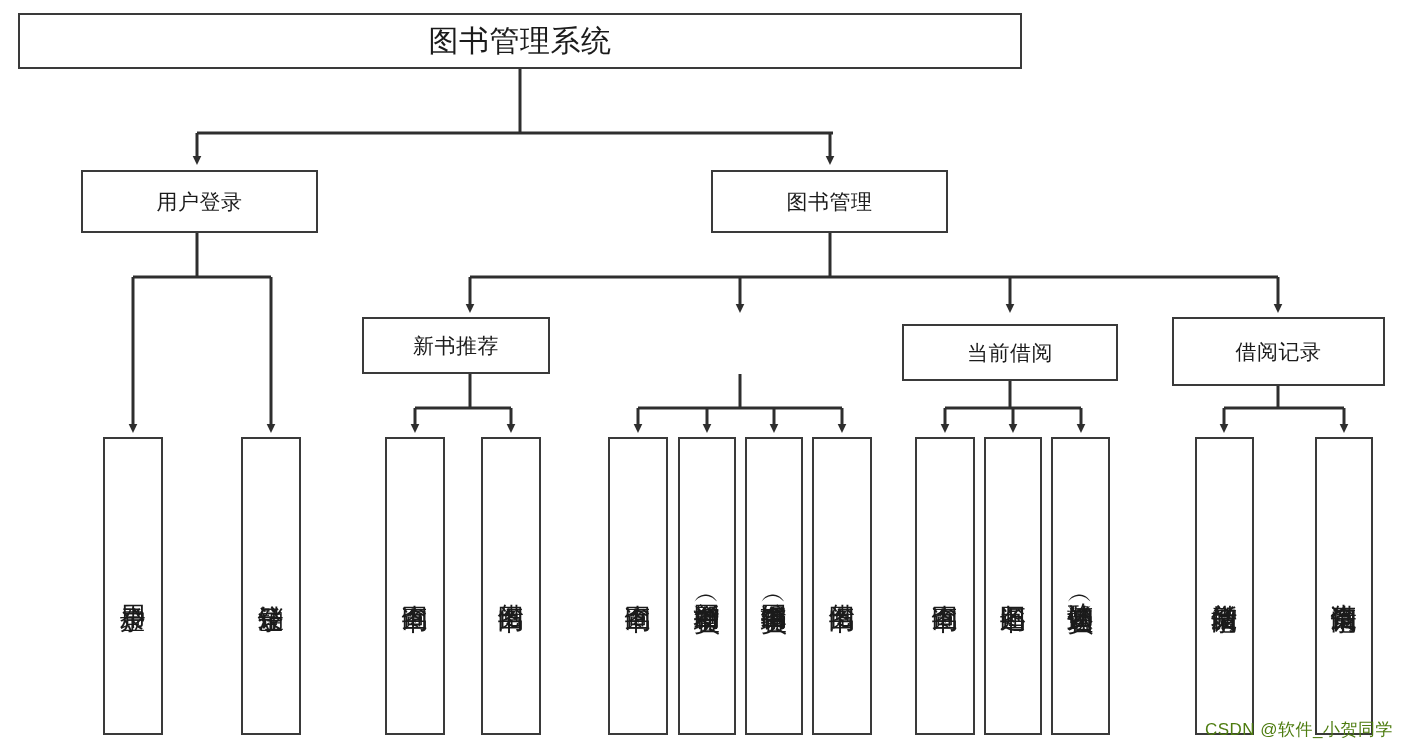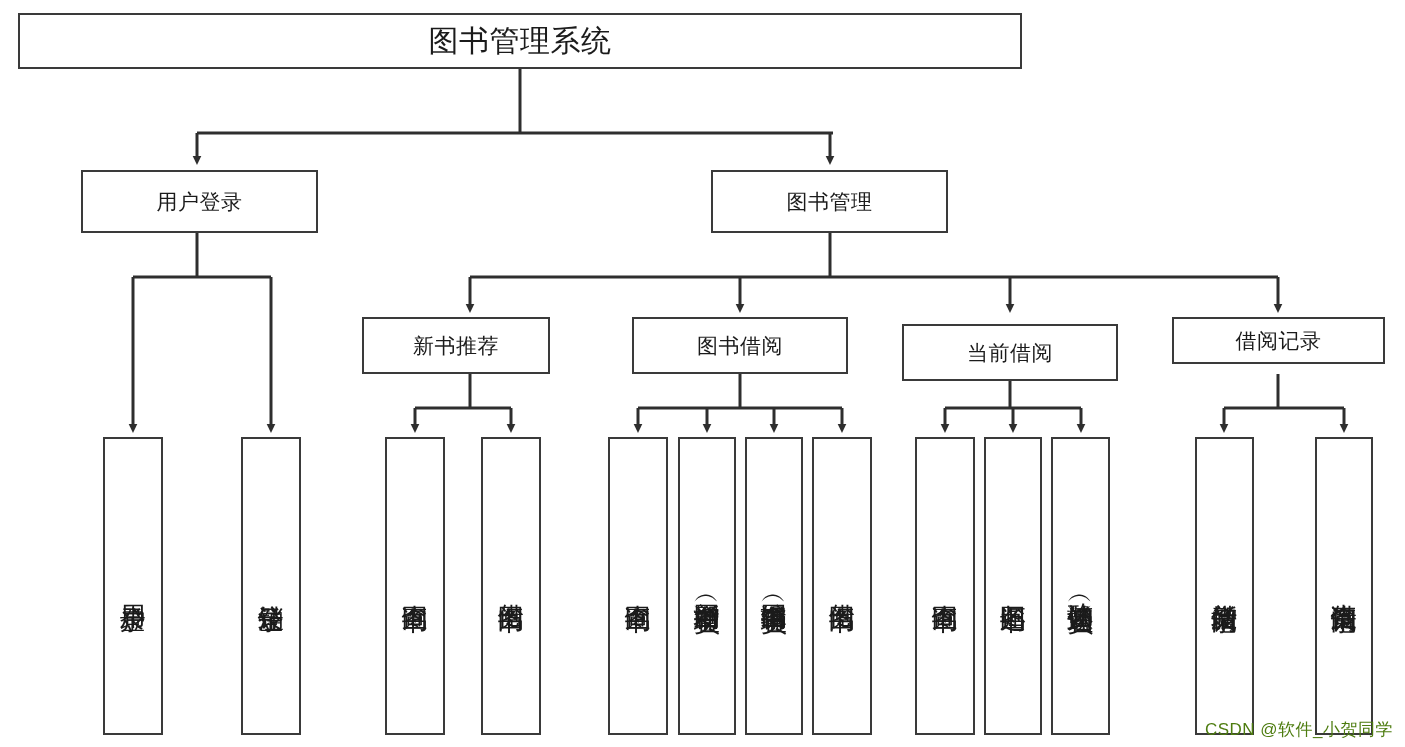--- a/index.html
+++ b/index.html
@@ -139,27 +139,24 @@
   <div class="node horiz" style="left:81px; top:170px; width:237px; height:63px;">
     <span class="label">用户登录</span>
   </div>
   <div class="node horiz" style="left:711px; top:170px; width:237px; height:63px;">
     <span class="label">图书管理</span>
   </div>
 
   <div class="node horiz" style="left:362px; top:317px; width:188px; height:57px;">
     <span class="label">新书推荐</span>
   </div>
-  <div class="node horiz" style="left:632px; top:317px; width:216px; height:57px;">
-    <span class="label">图书借阅</span>
-  </div>
   <div class="node horiz" style="left:902px; top:317px; width:216px; height:57px;margin-top:7px;">
     <span class="label">当前借阅</span>
   </div>
-  <div class="node horiz" style="left:1172px; top:317px; width:213px; height:47px;align-items:center;">
+  <div class="node horiz" style="left:1172px; top:317px; width:213px; height:69px;align-items:center;">
     <span class="label">借阅记录</span>
   </div>
 
   <div class="node vert" style="left:103px; top:437px; width:60px; height:298px;">
     <span class="label">用户登录</span>
   </div>
   <div class="node vert" style="left:241px; top:437px; width:60px; height:298px;">
     <span class="label">注销登录</span>
   </div>
 

